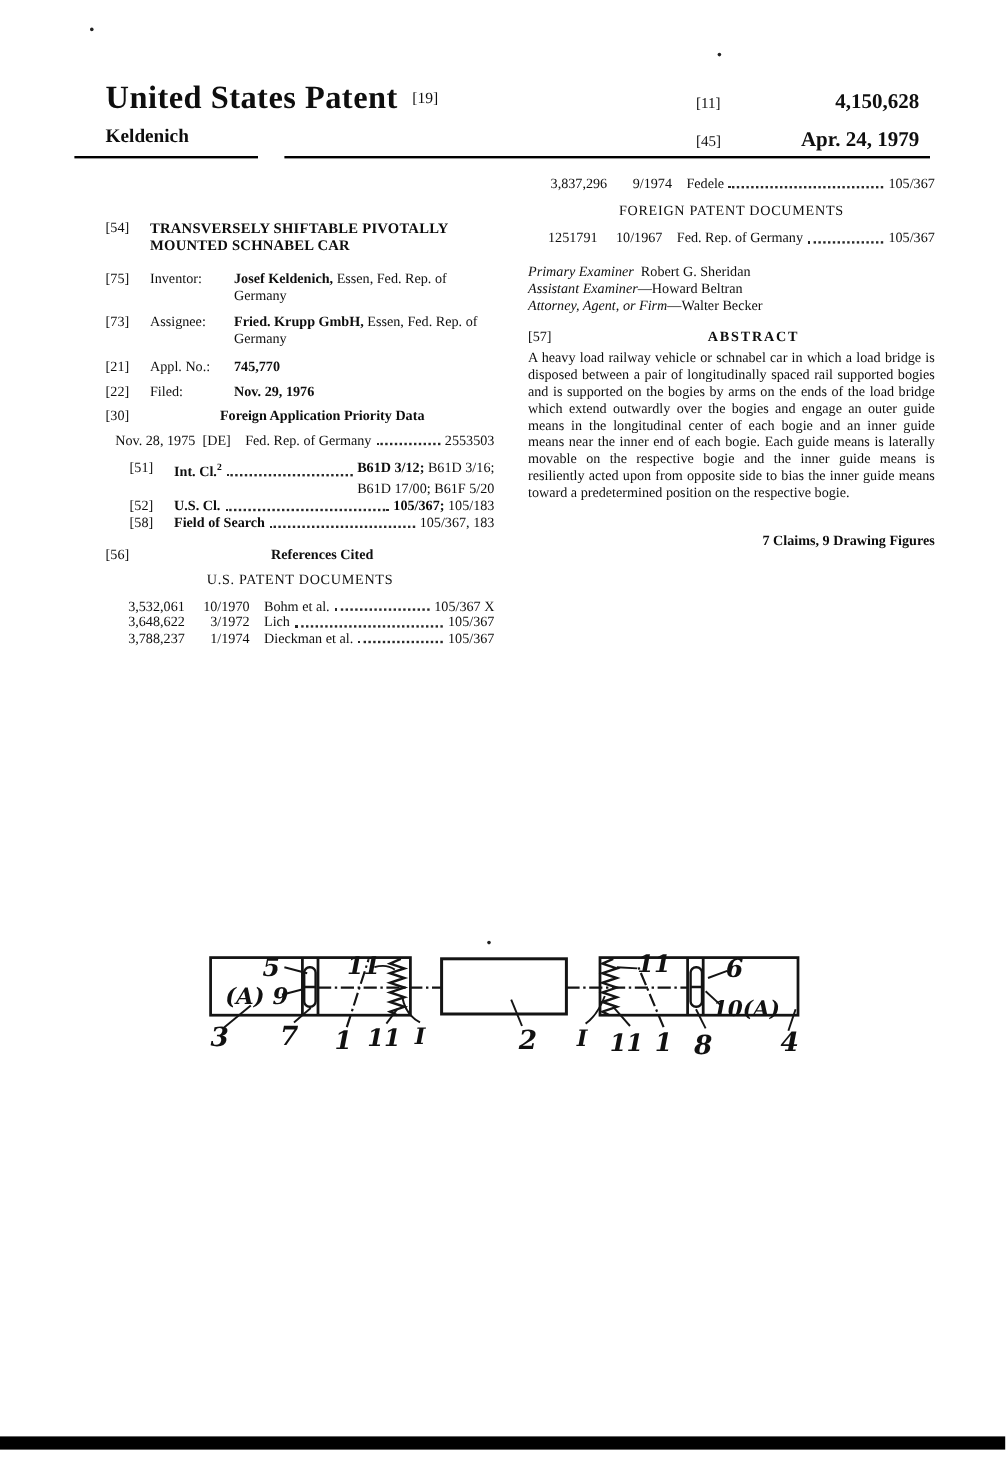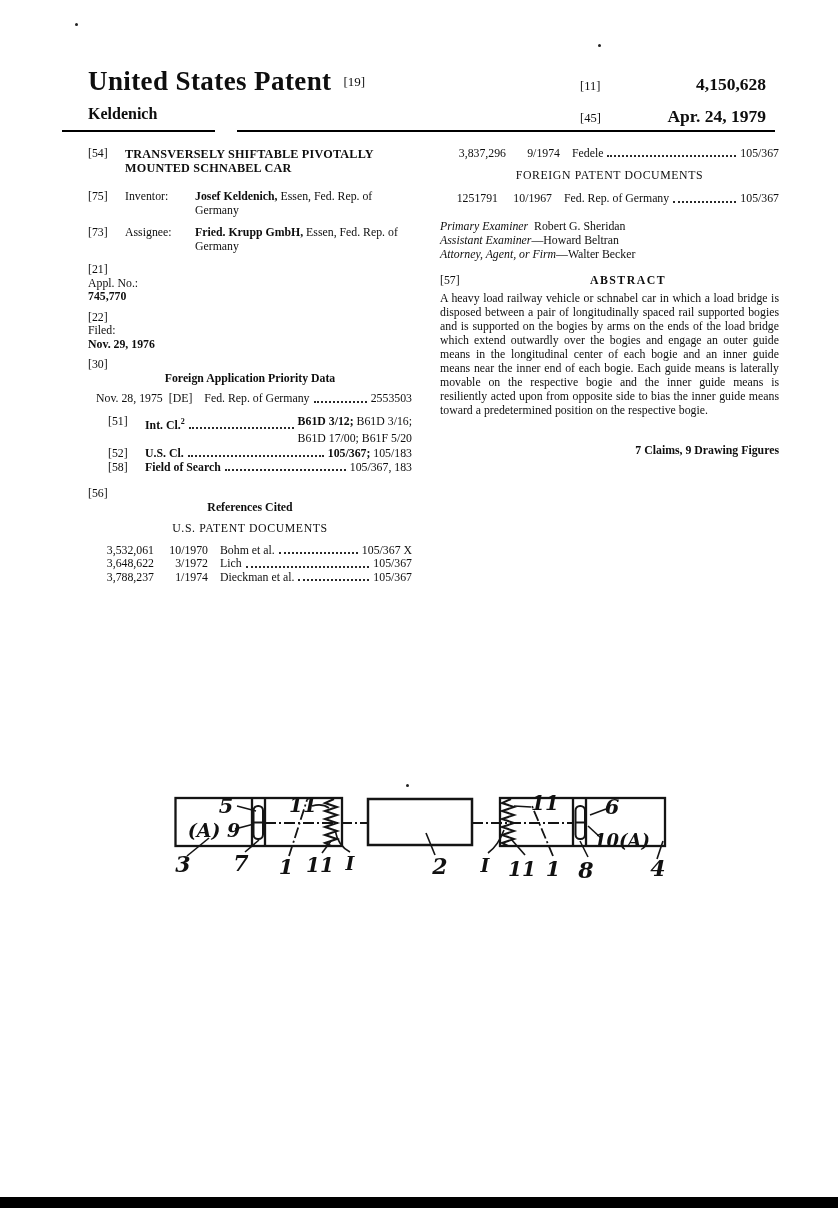--- a/index.html
+++ b/index.html
@@ -19,35 +19,35 @@
   .rule-l { position:absolute; left:62px;  top:130px; width:153px; height:2px; background:#000; }
   .rule-r { position:absolute; left:237px; top:130px; width:538px; height:2px; background:#000; }
   
   .col-left  { position:absolute; left:88px;  top:147px; width:324px; font-size:11.8px; line-height:13.5px; }
   .col-right { position:absolute; left:428px; top:147px; width:339px; font-size:11.8px; line-height:13.9px;margin-left:12px; }
   .item { display:flex; margin-bottom:9px; }
   .tag  { width:37px; flex:none; }
   .lbl  { width:70px; flex:none; }
   .val  { flex:1; }
   b, .b { font-weight:bold; }
-  .title-item { margin-bottom:15px; }
+  .title-item { margin-bottom:15px;margin-top:36px; }
   .title-item .val { font-weight:bold; font-size:12.2px; line-height:14px; width:262px; flex:none; letter-spacing:.2px; }
   .item-75 { margin-bottom:9px; }
   .item-73 { margin-bottom:10px;font-family:Liberation Serif, serif; }
-  .one-line { margin-bottom:7px;flex-direction:column; }
+  .one-line { margin-bottom:7px; }
   .center-head { flex:1; text-align:center; font-weight:bold; }
   .prio-row { display:flex; padding-left:8px; margin-bottom:9px; white-space:nowrap;align-items:flex-end; }
   .prio-row .code { margin-left:6px; }
   .prio-row .country { margin-left:12px; }
   .leader { flex:1 1 auto; min-width:12px; margin:0 4px 3px 4px; border-bottom:2px dotted #2a2a2a; align-self:flex-end; }
   .cls-row { display:flex; white-space:nowrap; margin-bottom:.5px;padding-left:20px; }
   .cls-row .lbl2 { font-weight:bold; flex:none; }
   .cls-row .rval { flex:none; text-align:right; }
   .wrap-right { text-align:right; margin-bottom:1px; }
-  .refs-head { display:flex; margin:13px 0 8px 0;flex-direction:column; }
+  .refs-head { display:flex; margin:13px 0 8px 0; }
   .subhead { text-align:center; letter-spacing:.6px; margin-bottom:8px; }
   .ref-row { display:flex; white-space:nowrap; line-height:13.3px; }
   .ref-row .rn  { width:66px; flex:none; text-align:right; }
   .ref-row .rd  { width:54px; flex:none; text-align:right; }
   .ref-row .rnm { flex:none; margin-left:12px; }
   .ref-row .rc  { flex:none; }
   .fheading { text-align:center; letter-spacing:.6px; margin:9px 0 9px 0; }
   .examiners { margin-top:13px; margin-bottom:13px; }
   .exam-line { white-space:nowrap; line-height:14px; }
   .exam-line .elbl { font-style:italic; }

